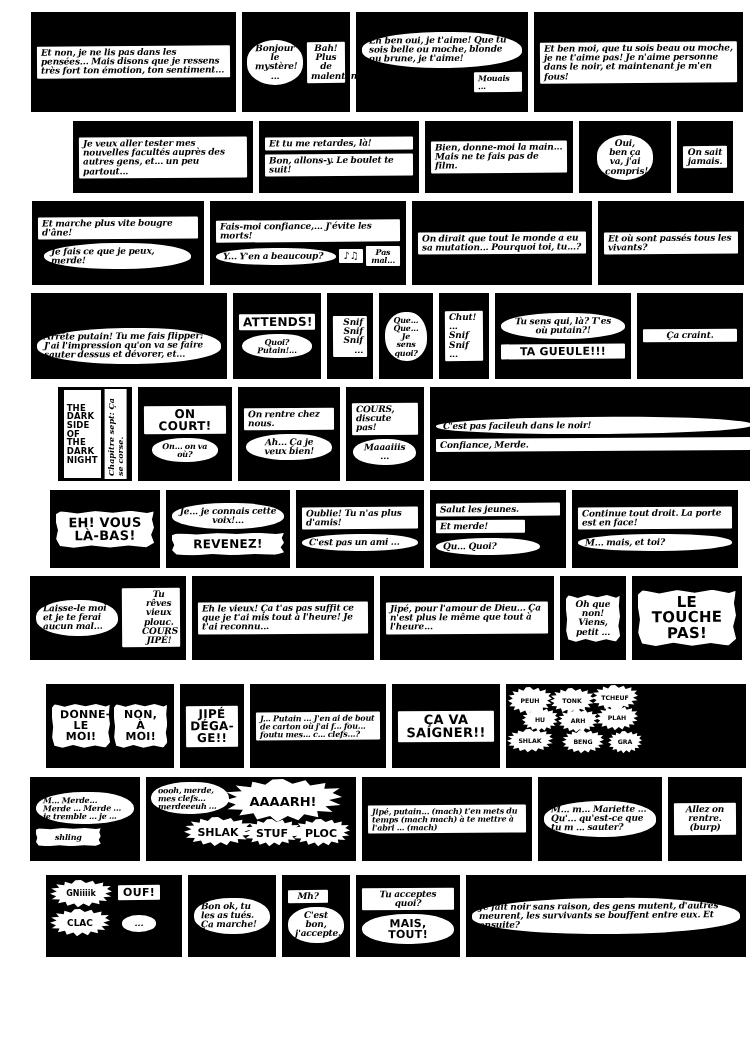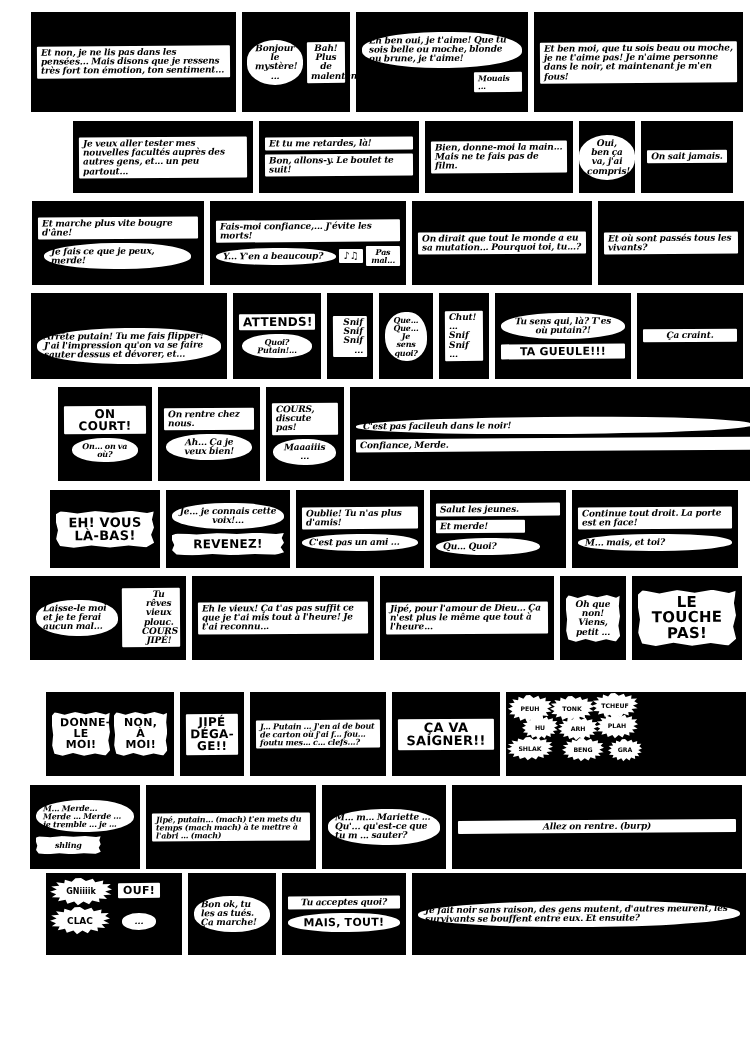--- a/index.html
+++ b/index.html
@@ -120,21 +120,21 @@
     <div class="panel" style="width:180px;">
       <div class="bub rect f9" style="width:100%;">Je veux aller tester mes nouvelles facultés auprès des autres gens, et... un peu partout...</div>
     </div>
     <div class="panel" style="width:160px;">
       <div class="bub rect f9" style="width:100%;">Et tu me retardes, là!</div>
       <div class="bub rect f9" style="width:100%;">Bon, allons-y. Le boulet te suit!</div>
     </div>
     <div class="panel" style="width:148px;">
       <div class="bub rect f9" style="width:100%;">Bien, donne-moi la main... Mais ne te fais pas de film.</div>
     </div>
-    <div class="panel" style="width:56px;">
+    <div class="panel" style="width:92px;">
       <div class="bub oval f9 center" style="width:56px;">Oui, ben ça va, j'ai compris!</div>
     </div>
     <div class="panel" style="flex:1;">
       <div class="bub rect f9 center" style="width:100%;">On sait jamais.</div>
     </div>
   </div>
 
   <div class="row" style="width:712px;height:84px;padding-top:8px;padding-left:26px;">
     <div class="panel" style="width:172px;">
       <div class="bub rect f9" style="width:100%;">Et marche plus vite bougre d'âne!</div>
@@ -176,20 +176,24 @@
     <div class="panel" style="width:136px;">
       <div class="bub round f9 center" style="width:100%;">Tu sens qui, là? T'es où putain?!</div>
       <div class="bub rect caps f11 center" style="width:100%;">TA GUEULE!!!</div>
     </div>
     <div class="panel" style="flex:1;">
       <div class="bub rect f9 center" style="width:100%;">Ça craint.</div>
     </div>
   </div>
 
   <div class="row" style="width:700px;height:94px;padding-top:8px;padding-left:58px;">
+    <div class="panel horiz" style="width:74px;">
+      <div class="title-box" style="width:40px;height:100%;display:flex;align-items:center;">THE DARK SIDE OF THE DARK NIGHT</div>
+      <div class="vert" style="height:100%;">Chapitre sept: Ça se corse.</div>
+    </div>
     <div class="panel" style="width:94px;">
       <div class="bub rect caps f12 center" style="width:100%;">ON COURT!</div>
       <div class="bub round f8 center" style="width:80%;">On... on va où?</div>
     </div>
     <div class="panel" style="width:102px;">
       <div class="bub rect f9" style="width:100%;">On rentre chez nous.</div>
       <div class="bub round f9 center" style="width:96%;">Ah... Ça je veux bien!</div>
     </div>
     <div class="panel" style="width:78px;">
       <div class="bub rect f9" style="width:100%;">COURS, discute pas!</div>
@@ -236,21 +240,21 @@
       <div class="bub rect f9" style="width:100%;">Jipé, pour l'amour de Dieu... Ça n'est plus le même que tout à l'heure...</div>
     </div>
     <div class="panel" style="width:66px;">
       <div class="bub jag f9 center" style="width:100%;">Oh que non! Viens, petit ...</div>
     </div>
     <div class="panel" style="flex:1;">
       <div class="bub jag caps f15 center" style="width:100%;">LE TOUCHE PAS!</div>
     </div>
   </div>
 
-  <div class="row" style="width:700px;height:84px;padding-top:24px;padding-left:42px;margin-top:8px;">
+  <div class="row" style="width:700px;height:84px;padding-top:24px;padding-left:42px;">
     <div class="panel horiz" style="width:128px;">
       <div class="bub jag caps f11 center" style="width:50%;">DONNE-LE MOI!</div>
       <div class="bub jag caps f11 center" style="width:46%;">NON, À MOI!</div>
     </div>
     <div class="panel" style="width:64px;">
       <div class="bub rect caps f12 center" style="width:100%;">JIPÉ DÉGA-GE!!</div>
     </div>
     <div class="panel" style="width:136px;">
       <div class="bub rect f8" style="width:100%;">J... Putain ... J'en ai de bout de carton où j'ai f... fou... foutu mes... c... clefs...?</div>
     </div>
@@ -268,42 +272,53 @@
       <div class="burst tiny" style="left:56px;top:46px;width:42px;height:24px;">BENG</div>
       <div class="burst tiny" style="left:102px;top:47px;width:34px;height:23px;">GRA</div>
     </div>
   </div>
 
   <div class="row" style="width:712px;height:84px;padding-top:9px;padding-left:22px;">
     <div class="panel" style="width:110px;">
       <div class="bub round f8" style="width:100%;">M... Merde... Merde ... Merde ... je tremble ... je ...</div>
       <div class="bub jag f8 center" style="width:66%;align-self:flex-start;">shling</div>
     </div>
+    <div class="panel impactpanel horiz" style="width:210px;">
+      <div class="bub round f8" style="width:78px;position:absolute;left:5px;top:5px;">oooh, merde, mes clefs... merdeeeuh ...</div>
+      <div class="burst f13" style="position:absolute;left:78px;top:2px;width:118px;height:44px;">AAAARH!</div>
+      <div class="burst f11" style="position:absolute;left:38px;top:40px;width:68px;height:30px;">SHLAK</div>
+      <div class="burst f11" style="position:absolute;left:98px;top:42px;width:56px;height:28px;">STUF</div>
+      <div class="burst f11" style="position:absolute;left:146px;top:42px;width:58px;height:28px;">PLOC</div>
+    </div>
     <div class="panel" style="width:170px;">
       <div class="bub rect f8" style="width:100%;">Jipé, putain... (mach) t'en mets du temps (mach mach) à te mettre à l'abri ... (mach)</div>
     </div>
     <div class="panel" style="width:124px;">
       <div class="bub round f9" style="width:100%;">M... m... Mariette ... Qu'... qu'est-ce que tu m ... sauter?</div>
     </div>
     <div class="panel" style="flex:1;">
       <div class="bub rect f9 center" style="width:100%;">Allez on rentre. (burp)</div>
     </div>
   </div>
 
-  <div class="row" style="width:700px;height:82px;padding-top:4px;padding-left:42px;">
+  <div class="row" style="width:700px;height:82px;padding-top:14px;padding-left:42px;">
     <div class="panel impactpanel horiz" style="width:136px;">
       <div class="burst f8" style="position:absolute;left:4px;top:5px;width:62px;height:28px;">GNiiiik</div>
       <div class="burst f9" style="position:absolute;left:4px;top:34px;width:60px;height:28px;">CLAC</div>
       <div class="bub rect caps f11 center" style="position:absolute;left:72px;top:10px;width:42px;">OUF!</div>
       <div class="bub oval f9 center" style="position:absolute;left:76px;top:40px;width:34px;">...</div>
     </div>
     <div class="panel" style="width:88px;">
       <div class="bub round f9" style="width:100%;">Bon ok, tu les as tués. Ça marche!</div>
     </div>
-    <div class="panel" style="width:124px;">
+    <div class="panel" style="width:68px;">
+      <div class="bub rect f9 center" style="width:72%;align-self:flex-start;">Mh?</div>
+      <div class="bub round f9 center" style="width:100%;">C'est bon, j'accepte.</div>
+    </div>
+    <div class="panel" style="width:104px;">
       <div class="bub rect f9 center" style="width:100%;">Tu acceptes quoi?</div>
       <div class="bub round caps f11 center" style="width:100%;">MAIS, TOUT!</div>
     </div>
     <div class="panel" style="flex:1;">
       <div class="bub round f9" style="width:100%;">Je fait noir sans raison, des gens mutent, d'autres meurent, les survivants se bouffent entre eux. Et ensuite?</div>
     </div>
   </div>
 
 </div>
 

